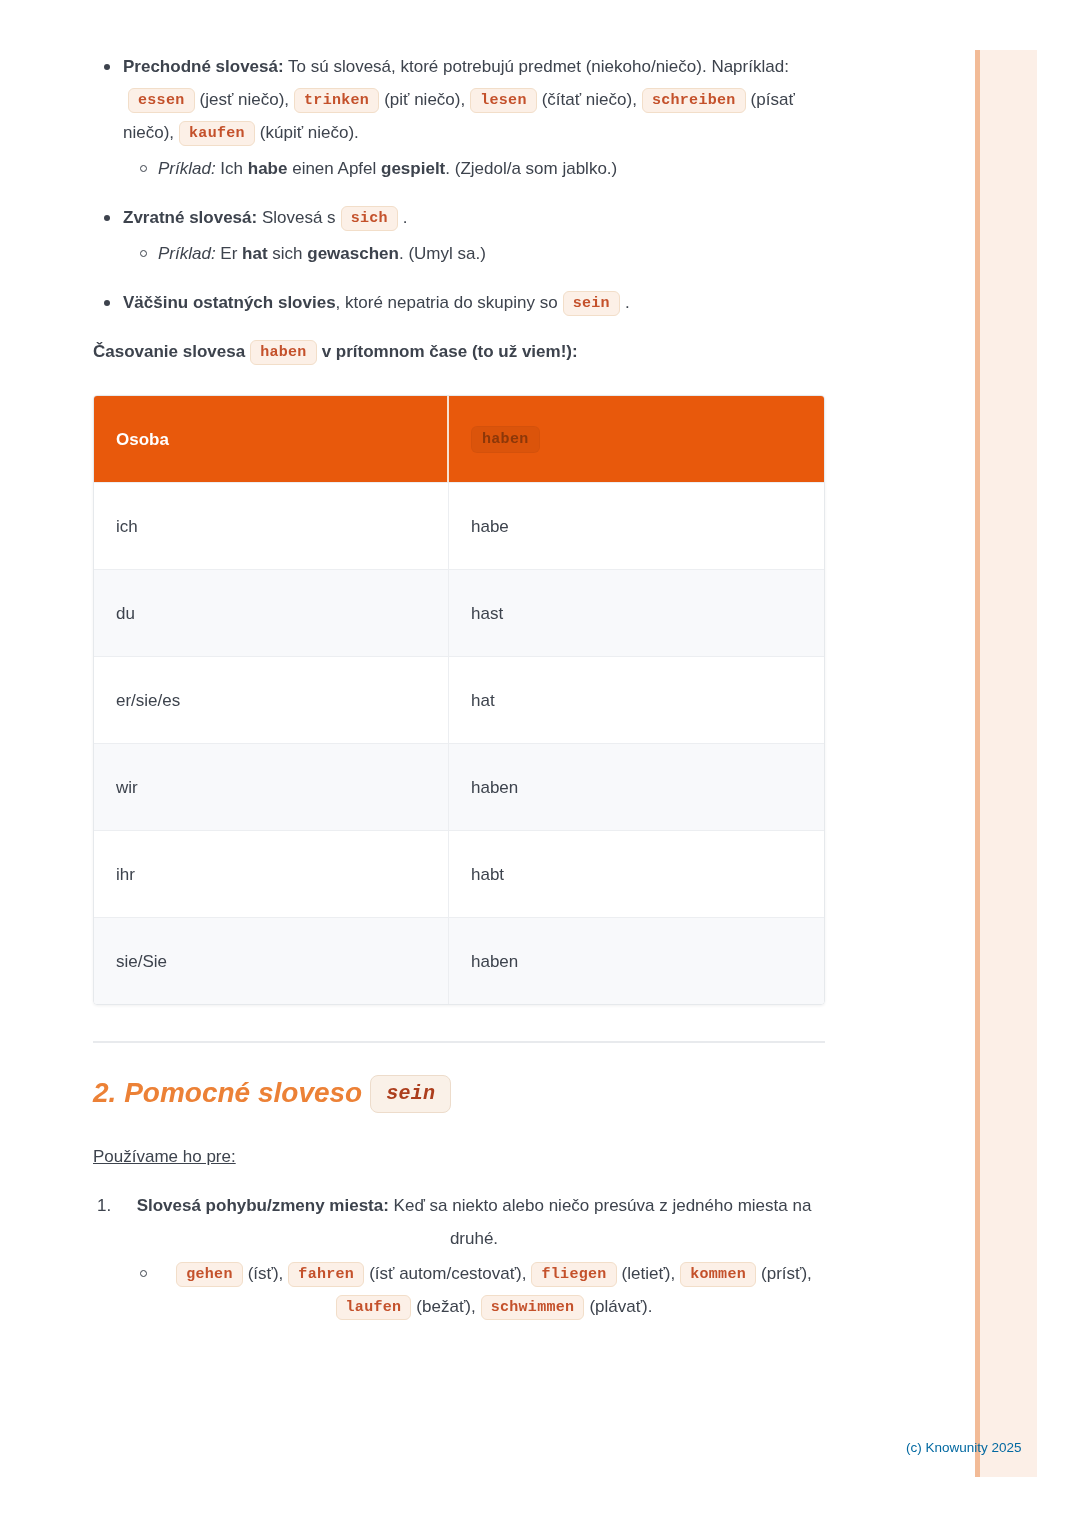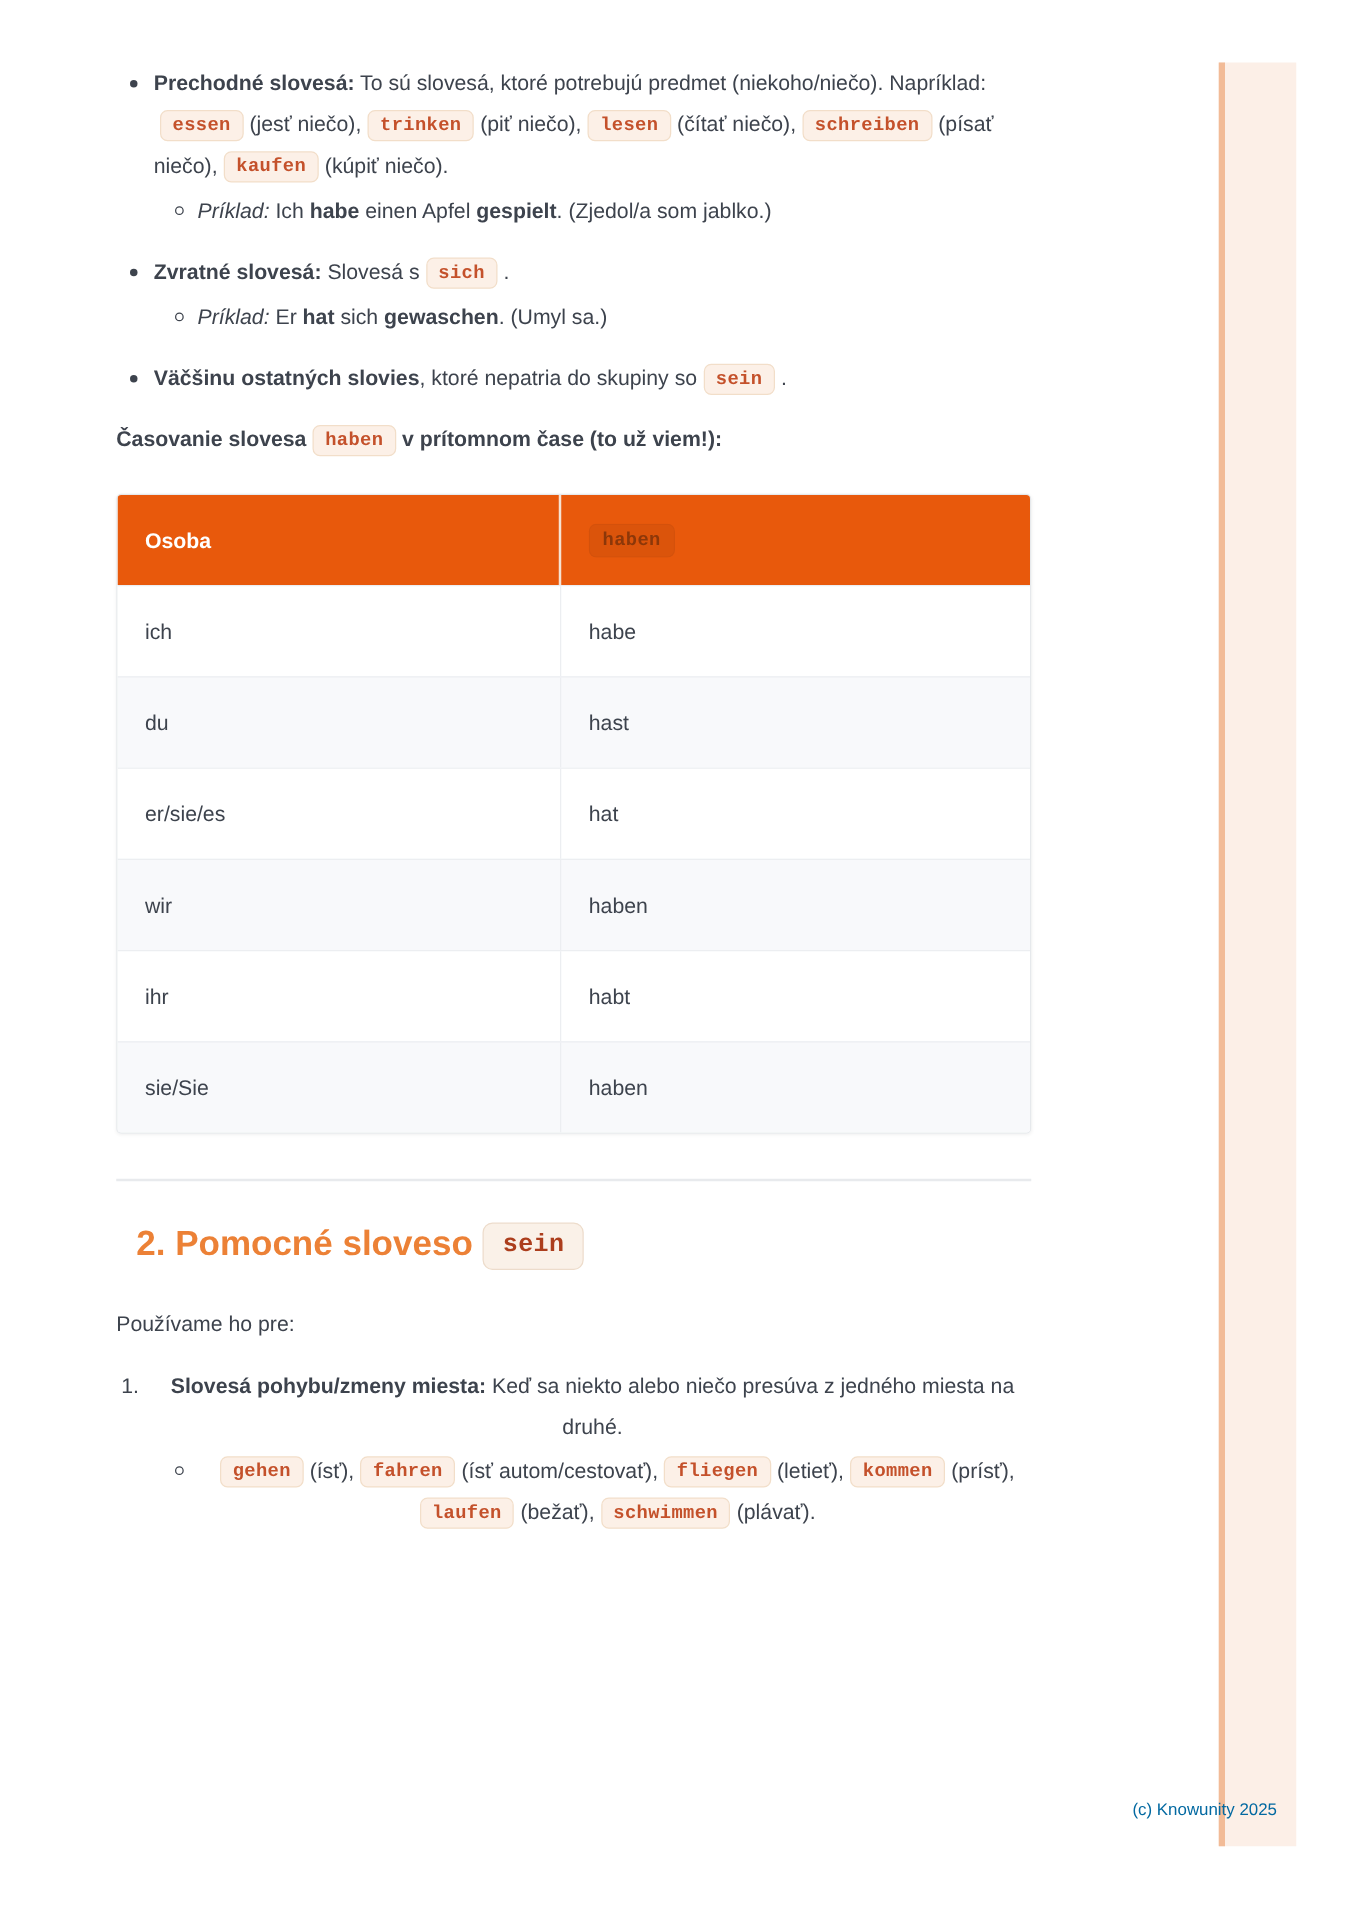--- a/index.html
+++ b/index.html
@@ -48,50 +48,51 @@
     content:counter(n) ".";position:absolute;left:-26px;top:0;color:#3D434D;
   }
   
   .conj-line{font-weight:700;margin:0 0 0 0;}
   
   .tbl{
     margin-top:27px;border:1px solid #E6E9EC;border-radius:4px;overflow:hidden;
     box-shadow:0 1px 3px rgba(0,0,0,0.06);
   }
   .tr{display:flex;}
-  .th,.td{box-sizing:border-box;height:72px;display:flex;align-items:center;
+  .th,.td{box-sizing:border-box;height:86px;display:flex;align-items:center;
     padding:16px 22px;}
   .col1{width:355px;flex:none;}
   .col2{flex:1;}
   .th-row{background:#E8590C;}
   .th-row .col1{border-right:2px solid #F6E2D3;}
   .th{color:#ffffff;font-weight:700;}
   .th .seg-badge-header{
     display:inline-block;font-family:"Liberation Mono",monospace;font-weight:700;
     font-size:15px;line-height:17px;letter-spacing:.3px;
     background:rgba(0,0,0,0.055);color:rgba(110,45,8,0.72);
     border:1px solid rgba(0,0,0,0.03);border-radius:6px;padding:4px 10px;
   }
   .body-row{background:#ffffff;border-top:1px solid #ECEEF1;}
   .body-row.alt{background:#F8F9FB;}
   .body-row .col1{border-right:1px solid #ECEEF1;}
   
   hr.divider{border:none;border-top:2px solid #E8EAED;margin:36px 0 0 0;}
   
   h2.sec2{
-    margin:30px 0 24px 16px;font-size:28px;line-height:40px;font-weight:700;
+    margin:30px 0 24px 0;font-size:28px;line-height:40px;font-weight:700;
     color:#EC8136;
+    font-style:italic;
   }
   h2.sec2 .seg-badge{
     font-size:20px;line-height:24px;padding:6px 15px;border-radius:8px;
     color:#AC3E1D;background:#FAF1E8;border:1px solid #EDDCCB;margin:0 2px 0 8px;
     top:-3px;
   }
   .sec2-intro{margin-bottom:26px;}
-  .usage-intro{margin-bottom:16px;}
+  .usage-intro{margin-bottom:16px;text-decoration:underline;}
   
   .footer{
     position:absolute;left:906px;top:1439px;z-index:2;
     font-size:13.5px;color:#0369a1;line-height:18px;white-space:nowrap;
   }
 </style>
 </head>
 <body>
 
 <div class="stripe"></div>

